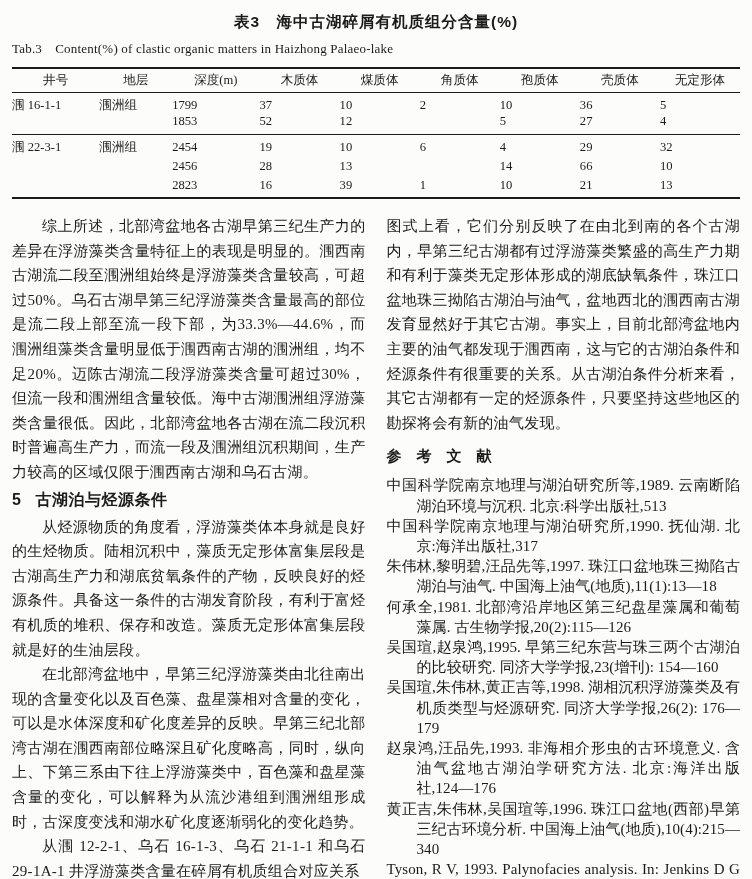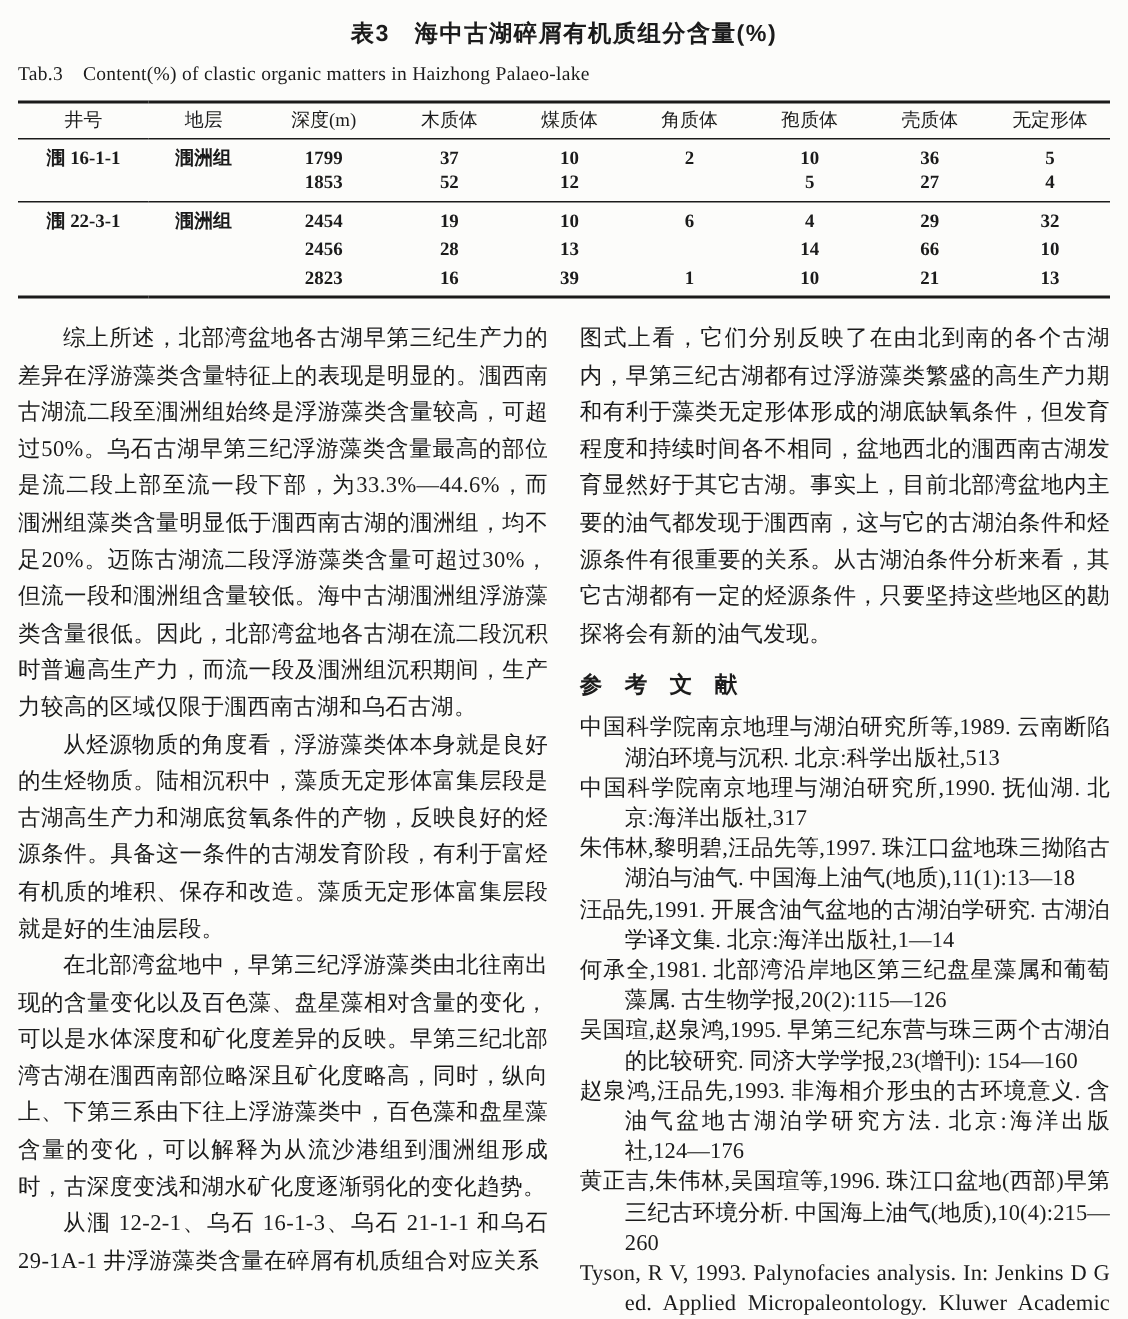--- a/index.html
+++ b/index.html
@@ -41,23 +41,21 @@
   }
   table.data th {
     font-weight: normal;
     height: 24px;
     text-align: center;
     border-bottom: 1.4px solid #1b1b1b;
     white-space: nowrap;
   }
   table.data td {
     height: 21px;
-    text-align: center;
     white-space: nowrap;
-    font-weight: bold;
   }
   tbody.grp-1 { border-bottom: 1.4px solid #1b1b1b; }
   tbody tr:first-child td { padding-top: 4px; }
   tbody tr:last-child td { padding-bottom: 4px; }
   col.c-well { width: 12%; }
   col.c-form { width: 10%; }
   col.c-depth { width: 12%; }
   col.c-val { width: 11%; }
   
   .columns {
@@ -189,35 +187,38 @@
         <td>21</td>
         <td>13</td>
       </tr>
     </tbody>
   </table>
 
   <div class="columns">
 
     <div class="col">
       <p class="para">综上所述，北部湾盆地各古湖早第三纪生产力的差异在浮游藻类含量特征上的表现是明显的。涠西南古湖流二段至涠洲组始终是浮游藻类含量较高，可超过50%。乌石古湖早第三纪浮游藻类含量最高的部位是流二段上部至流一段下部，为33.3%—44.6%，而涠洲组藻类含量明显低于涠西南古湖的涠洲组，均不足20%。迈陈古湖流二段浮游藻类含量可超过30%，但流一段和涠洲组含量较低。海中古湖涠洲组浮游藻类含量很低。因此，北部湾盆地各古湖在流二段沉积时普遍高生产力，而流一段及涠洲组沉积期间，生产力较高的区域仅限于涠西南古湖和乌石古湖。</p>
+      <div class="sec-heading">
+        <span class="sec-no">5</span><span>古湖泊与烃源条件</span>
+      </div>
       <p class="para">从烃源物质的角度看，浮游藻类体本身就是良好的生烃物质。陆相沉积中，藻质无定形体富集层段是古湖高生产力和湖底贫氧条件的产物，反映良好的烃源条件。具备这一条件的古湖发育阶段，有利于富烃有机质的堆积、保存和改造。藻质无定形体富集层段就是好的生油层段。</p>
       <p class="para">在北部湾盆地中，早第三纪浮游藻类由北往南出现的含量变化以及百色藻、盘星藻相对含量的变化，可以是水体深度和矿化度差异的反映。早第三纪北部湾古湖在涠西南部位略深且矿化度略高，同时，纵向上、下第三系由下往上浮游藻类中，百色藻和盘星藻含量的变化，可以解释为从流沙港组到涠洲组形成时，古深度变浅和湖水矿化度逐渐弱化的变化趋势。</p>
       <p class="para">从涠 12-2-1、乌石 16-1-3、乌石 21-1-1 和乌石 29-1A-1 井浮游藻类含量在碎屑有机质组合对应关系</p>
     </div>
 
     <div class="col">
-      <p class="para no-indent">图式上看，它们分别反映了在由北到南的各个古湖内，早第三纪古湖都有过浮游藻类繁盛的高生产力期和有利于藻类无定形体形成的湖底缺氧条件，但发育程度和持续时间各不相同，盆地西北的涠西南古湖发育显然好于其它古湖。事实上，目前北部湾盆地内主要的油气都发现于涠西南，这与它的古湖泊条件和烃源条件有很重要的关系。从古湖泊条件分析来看，其它古湖都有一定的烃源条件，只要坚持这些地区的勘探将会有新的油气发现。</p>
+      <p class="para no-indent">图式上看，它们分别反映了在由北到南的各个古湖内，早第三纪古湖都有过浮游藻类繁盛的高生产力期和有利于藻类无定形体形成的湖底缺氧条件，珠江口盆地珠三拗陷古湖泊与油气，盆地西北的涠西南古湖发育显然好于其它古湖。事实上，目前北部湾盆地内主要的油气都发现于涠西南，这与它的古湖泊条件和烃源条件有很重要的关系。从古湖泊条件分析来看，其它古湖都有一定的烃源条件，只要坚持这些地区的勘探将会有新的油气发现。</p>
       <div class="refs-heading">参　考　文　献</div>
       <div>
         <div class="ref-item">中国科学院南京地理与湖泊研究所等,1989. 云南断陷湖泊环境与沉积. 北京:科学出版社,513</div>
         <div class="ref-item">中国科学院南京地理与湖泊研究所,1990. 抚仙湖. 北京:海洋出版社,317</div>
         <div class="ref-item">朱伟林,黎明碧,汪品先等,1997. 珠江口盆地珠三拗陷古湖泊与油气. 中国海上油气(地质),11(1):13—18</div>
-        <div class="ref-item">汪品先,1991. 开展含油气盆地的古湖泊学研究. 古湖泊学译文集. 北京:海洋出版社,1—14</div>
         <div class="ref-item">何承全,1981. 北部湾沿岸地区第三纪盘星藻属和葡萄藻属. 古生物学报,20(2):115—126</div>
         <div class="ref-item">吴国瑄,赵泉鸿,1995. 早第三纪东营与珠三两个古湖泊的比较研究. 同济大学学报,23(增刊): 154—160</div>
+        <div class="ref-item">吴国瑄,朱伟林,黄正吉等,1998. 湖相沉积浮游藻类及有机质类型与烃源研究. 同济大学学报,26(2): 176—179</div>
         <div class="ref-item">赵泉鸿,汪品先,1993. 非海相介形虫的古环境意义. 含油气盆地古湖泊学研究方法. 北京:海洋出版社,124—176</div>
-        <div class="ref-item">黄正吉,朱伟林,吴国瑄等,1996. 珠江口盆地(西部)早第三纪古环境分析. 中国海上油气(地质),10(4):215—260</div>
+        <div class="ref-item">黄正吉,朱伟林,吴国瑄等,1996. 珠江口盆地(西部)早第三纪古环境分析. 中国海上油气(地质),10(4):215—340</div>
         <div class="ref-item">Tyson, R V, 1993. Palynofacies analysis. In: Jenkins D G ed. Applied Micropaleontology. Kluwer Academic Publishers, 153—191</div>
       </div>
     </div>
 
   </div>
 </div>
 
 </body></html>

